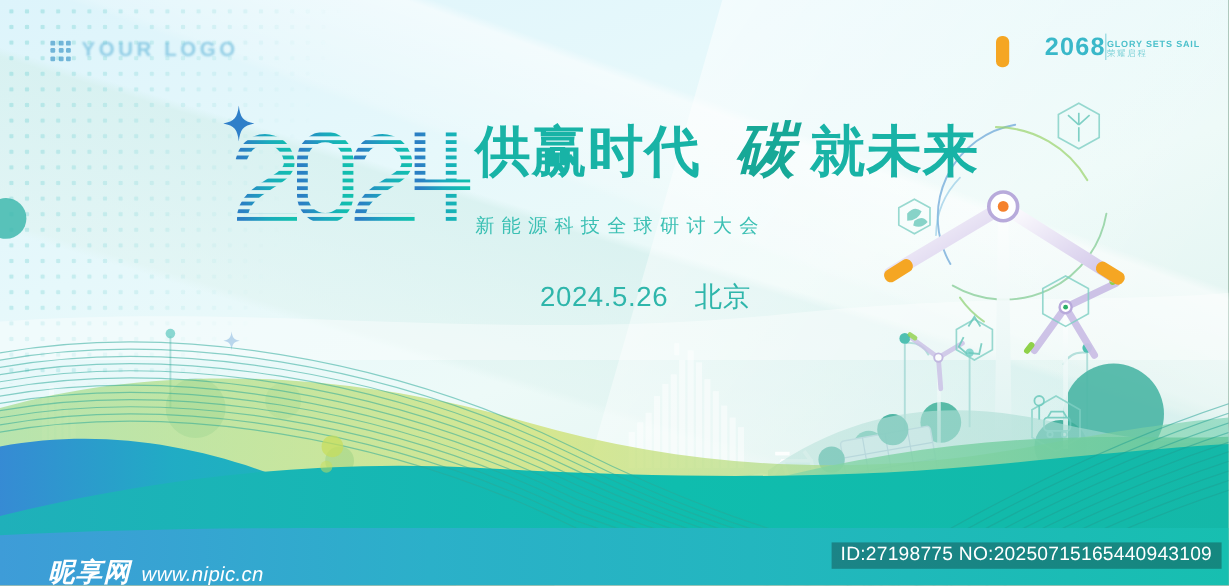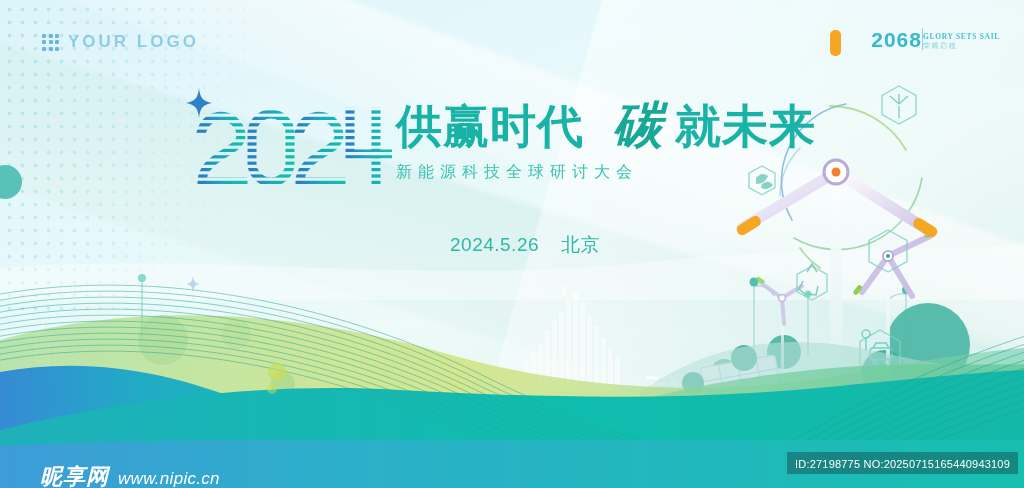--- a/index.html
+++ b/index.html
@@ -36,52 +36,52 @@
   .logo{position:absolute;left:42px;top:32px;display:flex;align-items:center;gap:9px;opacity:.62;}
   .logo-grid{display:grid;grid-template-columns:repeat(3,4px);grid-auto-rows:4px;gap:2.5px;}
   .logo-grid i{display:block;width:4px;height:4px;background:#2e8fc4;border-radius:1px;}
   .logo-text{font-size:17px;font-weight:700;letter-spacing:3px;color:#5fb4d8;
     filter:blur(.7px);text-transform:uppercase;}
 
   .brand{position:absolute;right:24px;top:28px;display:flex;align-items:flex-end;gap:0;}
   .brand-num{font-size:21px;font-weight:700;color:#39b8c9;letter-spacing:1px;line-height:1;}
   .brand-bar{width:1px;height:22px;background:#8fd6de;}
   .brand-txt{line-height:1.15;}
-  .brand-en{font-size:7.5px;font-weight:700;letter-spacing:.7px;color:#4cc0cb;font-family:Liberation Serif, serif;}
+  .brand-en{font-size:7.5px;font-weight:700;letter-spacing:.7px;color:#4cc0cb;}
   .brand-cn{font-size:7px;letter-spacing:1.5px;color:#7fd2d8;}
 
   
   .year{position:absolute;left:196px;top:104px;height:84px;}
   .year svg{display:block;}
 
   .head{position:absolute;left:396px;top:100px;}
   .head-main{display:flex;align-items:baseline;gap:11px;}
   .h-a{font-size:46px;font-weight:700;letter-spacing:1px;color:#18b3a6;line-height:1;}
   .h-b{font-size:50px;font-weight:700;font-style:italic;color:#17a897;line-height:1;margin-left:18px;
     letter-spacing:-1px;}
   .h-c{font-size:46px;font-weight:700;letter-spacing:1px;color:#18b3a6;line-height:1;margin-left:2px;}
-  .head-sub{margin-top:12px;font-size:16px;letter-spacing:6px;color:#3cc0b4;font-weight:400;}
+  .head-sub{margin-top:28px;font-size:16px;letter-spacing:6px;color:#3cc0b4;font-weight:400;}
 
   .date-row{position:absolute;left:450px;top:232px;display:flex;align-items:center;gap:22px;}
-  .date-row span{font-size:19px;color:#2fb6ab;letter-spacing:.5px;}
+  .date-row span{font-size:23px;color:#2fb6ab;letter-spacing:.5px;}
 
   
   .scene{position:absolute;inset:0;}
   .scene svg{position:absolute;display:block;}
 
   
   .wm{position:absolute;left:0;bottom:0;width:100%;height:48px;overflow:hidden;}
   .wm-fill{position:absolute;inset:0;}
   .wm-brand{position:absolute;left:24px;top:9px;display:flex;align-items:baseline;gap:9px;}
   .wm-cn{font-size:22px;font-weight:700;color:#fff;letter-spacing:1px;font-style:italic;margin-left:16px;}
   .wm-url{font-size:17px;font-weight:400;color:#fff;font-style:italic;letter-spacing:.3px;margin-top:20px;}
 
   .idbar{position:absolute;right:6px;bottom:14px;background:rgba(18,60,60,.42);
     padding:2px 8px;}
-  .idbar span{font-size:11px;color:#fff;letter-spacing:.2px;white-space:nowrap;}
+  .idbar span{font-size:16px;color:#fff;letter-spacing:.2px;white-space:nowrap;}
 </style>
 </head>
 <body>
 
 <div id="stage">
 
   <div class="bg-base"></div>
   <div class="bg-diag"></div>
   <div class="bg-diag2"></div>
   <div class="bg-sheen"></div>

